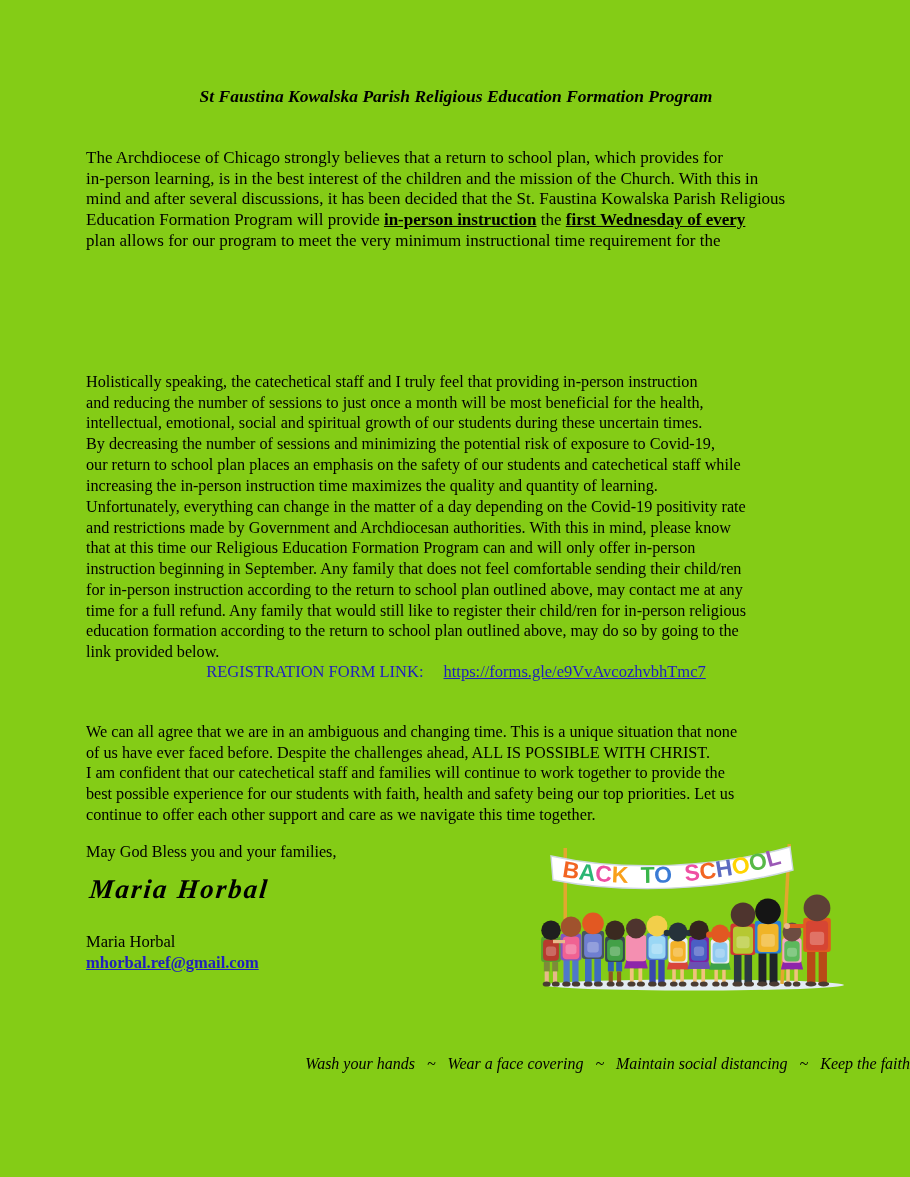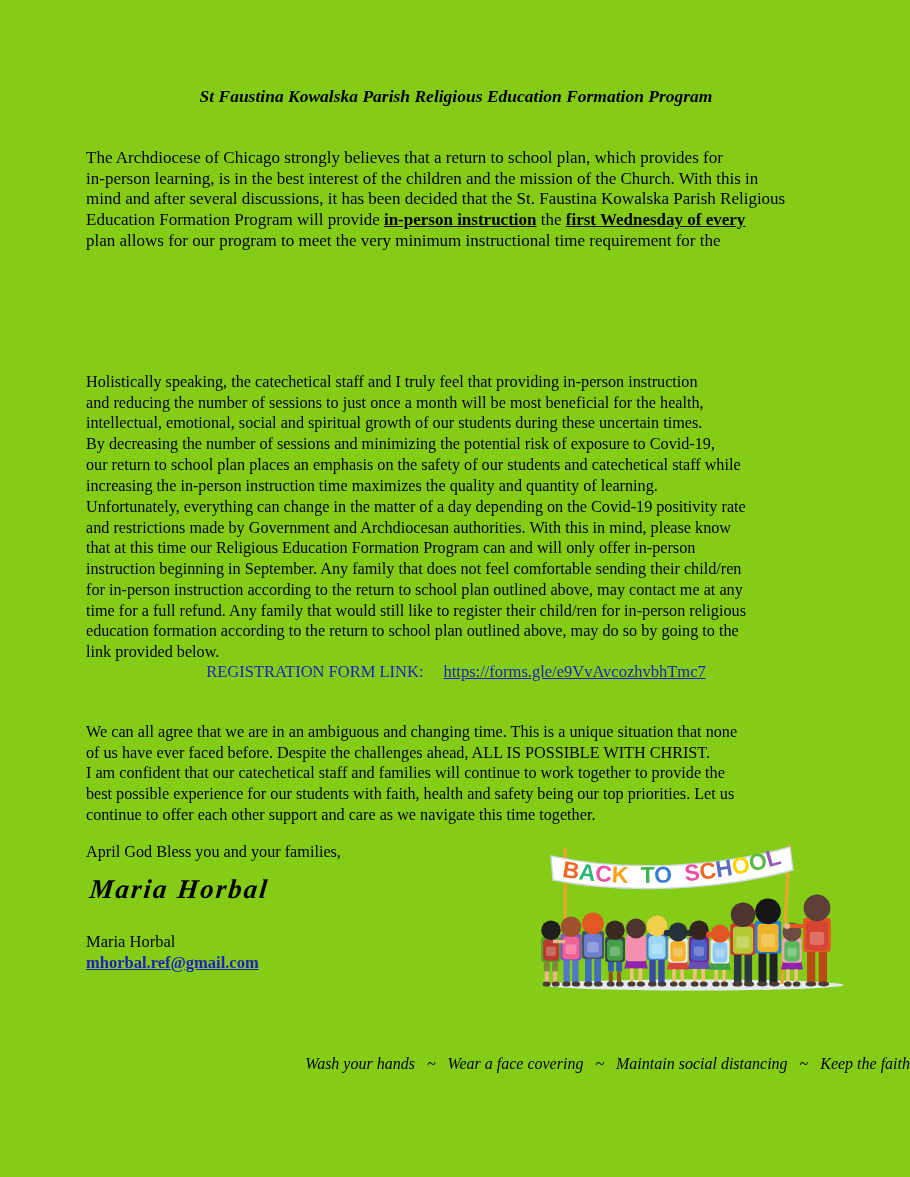--- a/index.html
+++ b/index.html
@@ -65,21 +65,21 @@
       <span class="link-label">REGISTRATION FORM LINK:</span><a class="link-url">https://forms.gle/e9VvAvcozhvbhTmc7</a>
     </div>
   </div>
 
   <div class="abs p4 para">We can all agree that we are in an ambiguous and changing time. This is a unique situation that none
 of us have ever faced before. Despite the challenges ahead, ALL IS POSSIBLE WITH CHRIST.
 I am confident that our catechetical staff and families will continue to work together to provide the
 best possible experience for our students with faith, health and safety being our top priorities. Let us
 continue to offer each other support and care as we navigate this time together.</div>
 
-  <div class="abs closing">April God Bless you and your families,</div>
+  <div class="abs closing">May God Bless you and your families,</div>
 
   <div class="abs script-sig">Maria Horbal</div>
 
   <div class="abs nameblock">
     <div>Maria Horbal</div>
     <div><a class="email-link">mhorbal.ref@gmail.com</a></div>
   </div>
 
   <svg class="abs illus" viewBox="0 0 312 158" xmlns="http://www.w3.org/2000/svg">
     <ellipse cx="156" cy="143" rx="150" ry="5.5" fill="#e3ebf2"></ellipse>

